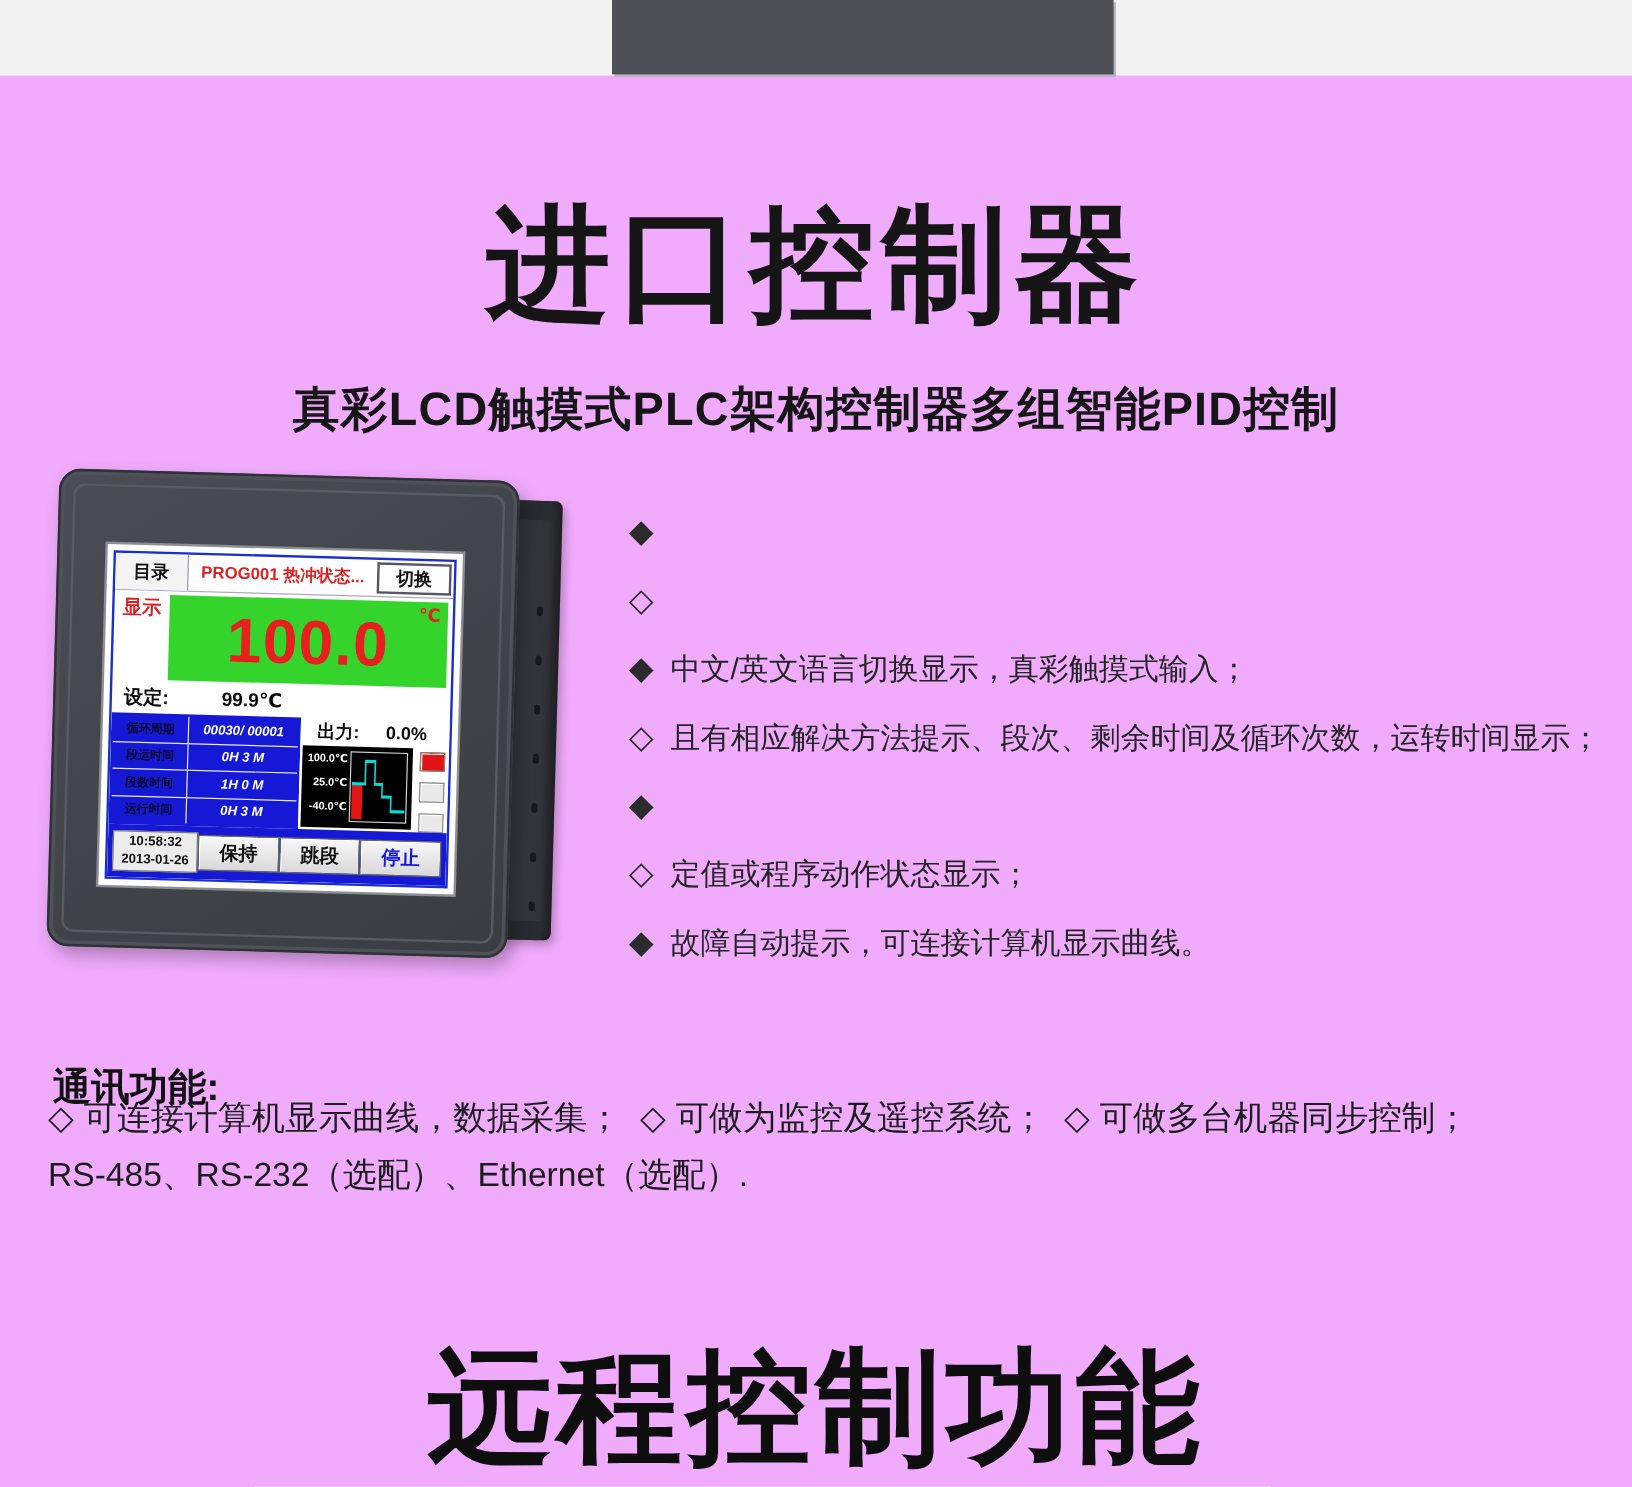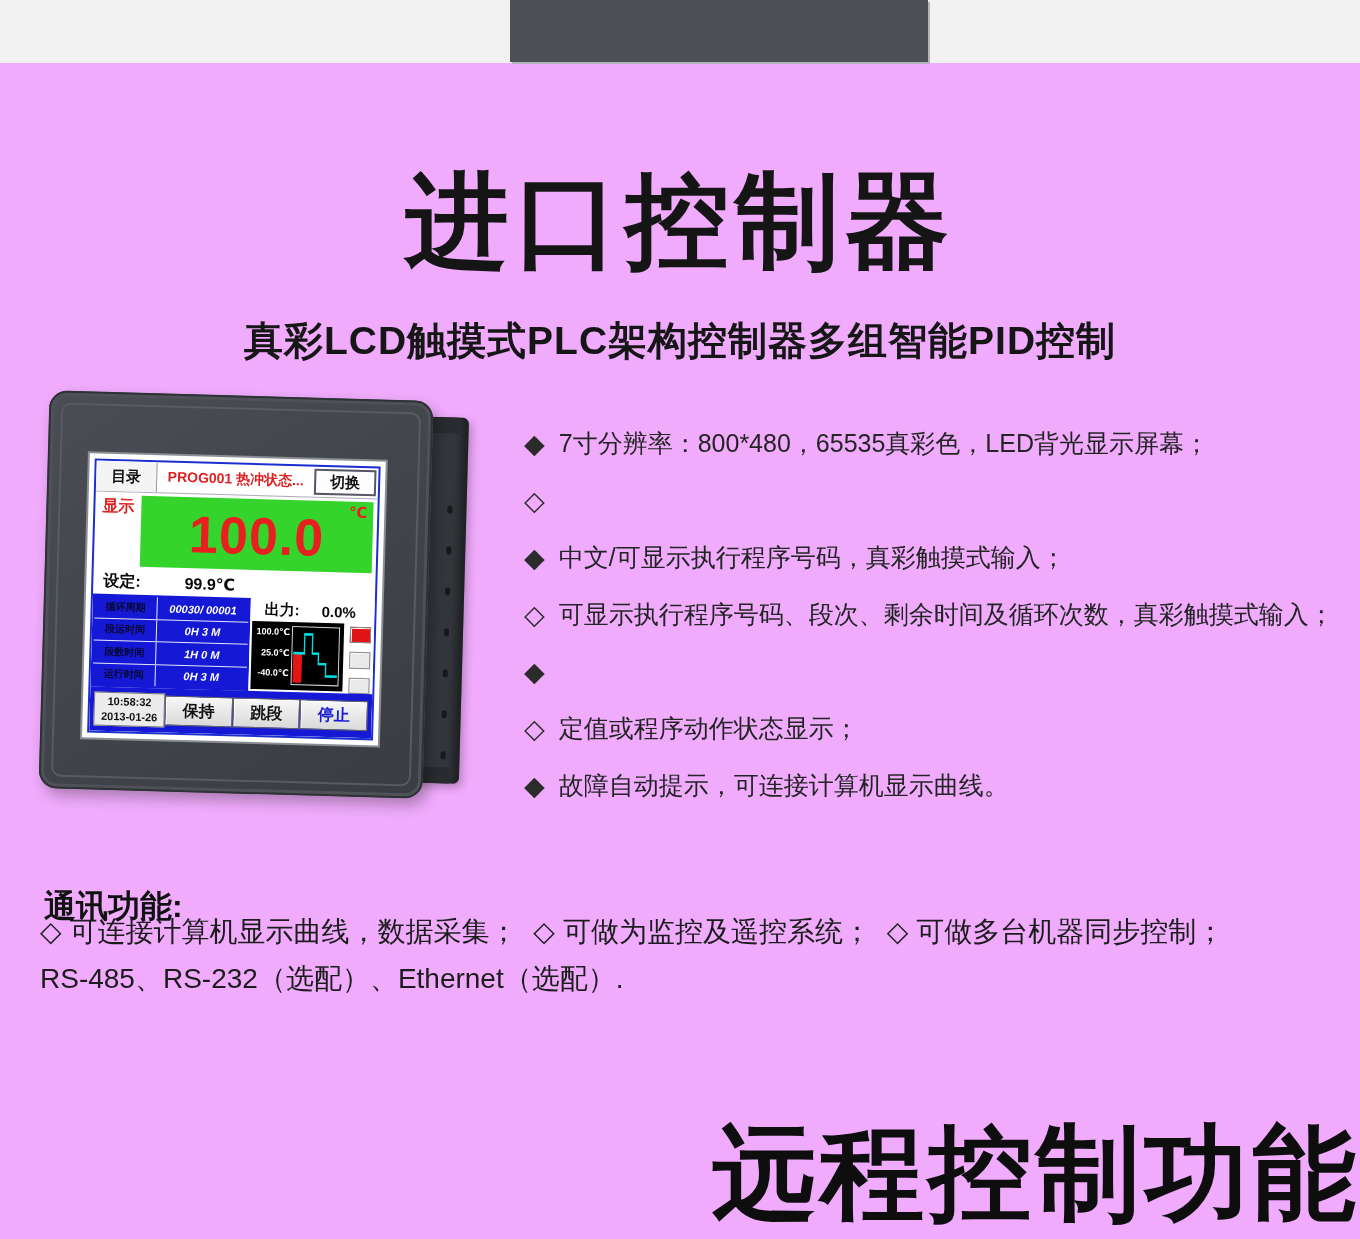--- a/index.html
+++ b/index.html
@@ -28,21 +28,21 @@
   .feature .marker { font-size:27px; margin-right:14px; color:#2b2b2b; flex:0 0 auto; }
 
   
   .comm-heading { position:absolute; left:44px; top:885px; font-size:32px; font-weight:900; color:#111; }
   .comm-text { position:absolute; left:40px; top:908px; width:1300px;
                font-size:28px; line-height:47px; color:#1c1c1c; }
   .comm-text .seg { margin-right:8px; white-space:nowrap; }
   .comm-text .seg .marker { margin-right:8px; }
 
   
-  .footer-title { position:absolute; left:0; top:1116px; width:100%; text-align:right;
+  .footer-title { position:absolute; left:0; top:1116px; width:100%; text-align:center;
                   font-size:104px; line-height:1.1; font-weight:900; letter-spacing:4px; color:#0e0e0e; }
 
   
   .device { position:absolute; left:44px; top:396px; width:420px; height:398px;
             transform:rotate(1.6deg); transform-origin:50% 50%; }
   .back-strip { position:absolute; right:0; top:16px; bottom:16px; width:46px;
                 background:#33363b; border-radius:6px;
                 box-shadow:inset -6px 0 10px rgba(0,0,0,.45), 3px 4px 8px rgba(0,0,0,.25); }
   .clip { position:absolute; right:8px; width:30px; height:16px; background:#282b2f; border-radius:3px; }
   .clip.top { top:0; } .clip.bottom { bottom:0; }
@@ -230,32 +230,31 @@
           </div>
 
         </div>
       </div>
     </div>
   </div>
 
   <div class="features">
     <div class="feature">
       <span class="marker">◆</span>
-      <span>7寸分辨率：800*480，65535真彩色，LED背光显示屏幕；</span>
     </div>
     <div class="feature">
       <span class="marker">◇</span>
     </div>
     <div class="feature">
       <span class="marker">◆</span>
-      <span>中文/可显示执行程序号码，真彩触摸式输入；</span>
+      <span>中文/英文语言切换显示，真彩触摸式输入；</span>
     </div>
     <div class="feature">
       <span class="marker">◇</span>
-      <span>可显示执行程序号码、段次、剩余时间及循环次数，真彩触摸式输入；</span>
+      <span>且有相应解决方法提示、段次、剩余时间及循环次数，运转时间显示；</span>
     </div>
     <div class="feature">
       <span class="marker">◆</span>
     </div>
     <div class="feature">
       <span class="marker">◇</span>
       <span>定值或程序动作状态显示；</span>
     </div>
     <div class="feature">
       <span class="marker">◆</span>

